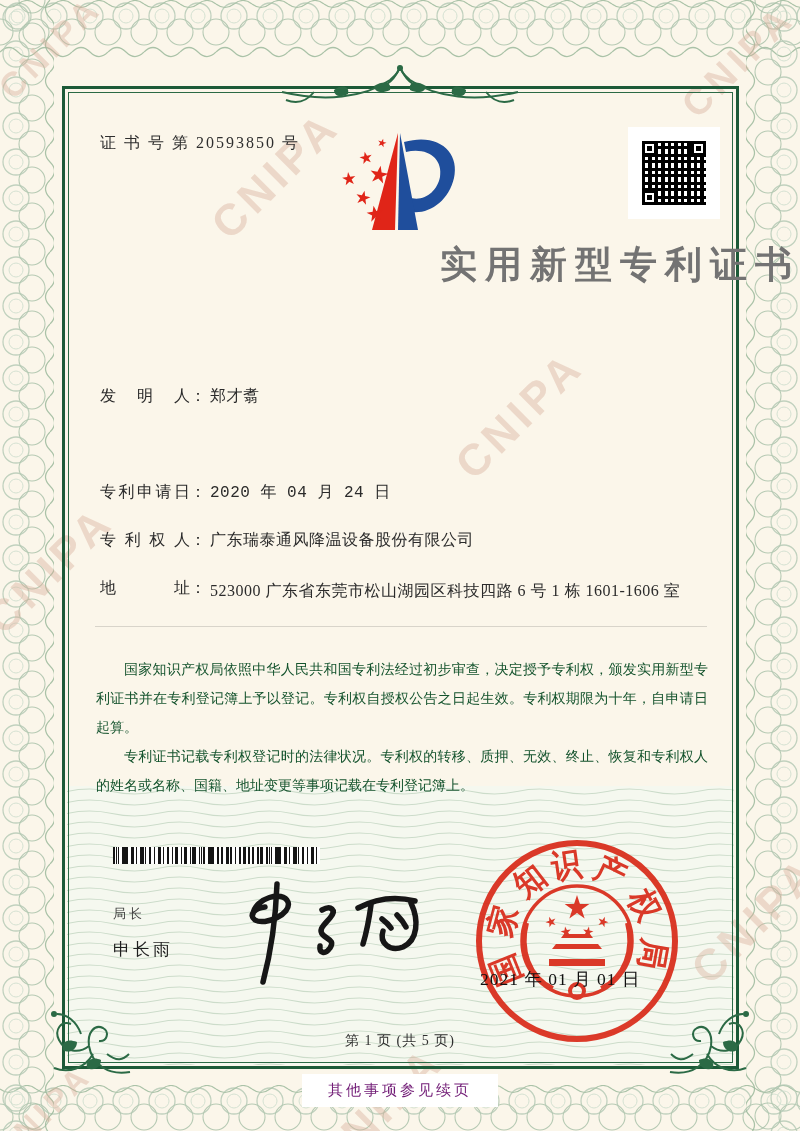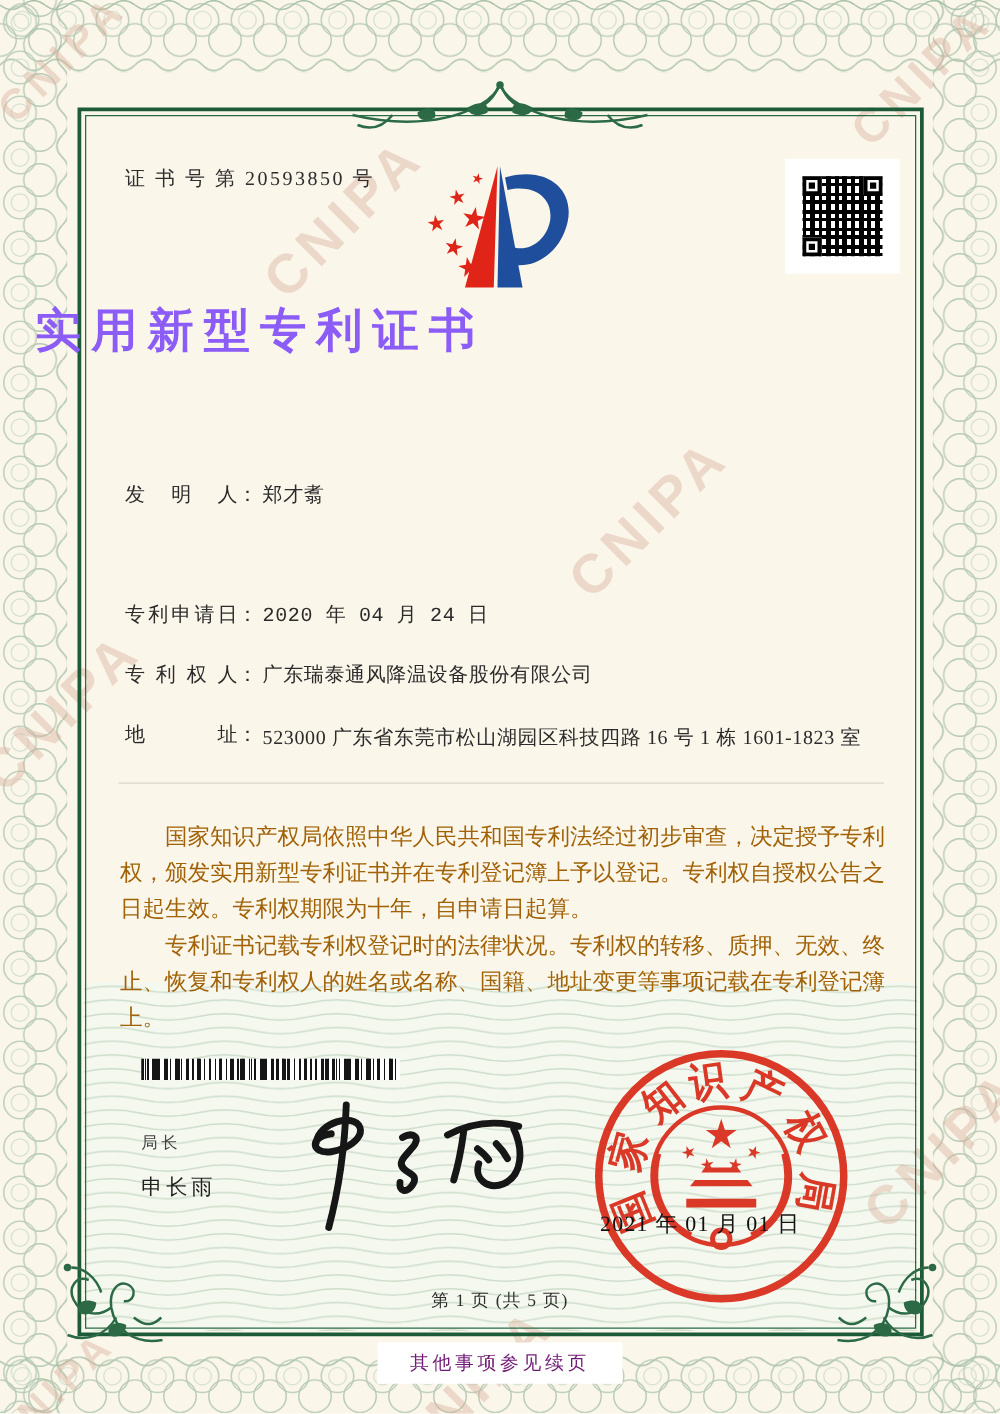--- a/index.html
+++ b/index.html
@@ -35,36 +35,36 @@
   .logo { position:absolute; left:338px; top:128px; z-index:6; }
   .qr-box { position:absolute; left:628px; top:127px; width:92px; height:92px; background:#fff; z-index:6; }
   .qr { position:absolute; left:14px; top:14px; width:64px; height:64px; background:#fff;
         background-image:
           repeating-linear-gradient(0deg,#000 0 3px,transparent 3px 6px,#000 6px 9px,transparent 9px 14px),
           repeating-linear-gradient(90deg,#000 0 3px,#fff 3px 6px,#000 6px 10px,#fff 10px 13px); }
   .finder { position:absolute; width:15px; height:15px; border:3px solid #000; background:#fff; }
   .finder::after { content:""; position:absolute; left:2px; top:2px; width:5px; height:5px; background:#000; }
   .f-tl { left:0; top:0; } .f-tr { right:0; top:0; } .f-bl { left:0; bottom:0; }
 
-  .title { position:absolute; left:0; top:240px; width:100%; text-align:left; z-index:6;
-           font-size:37px; font-weight:700; letter-spacing:8px; color:#8b5cf6;padding-left:28px; }
+  .title { position:absolute; left:0; top:240px; width:100%; text-align:right; z-index:6;
+           font-size:37px; font-weight:700; letter-spacing:8px; color:#737373; }
 
   .frow { position:absolute; left:100px; z-index:6; font-size:16px; color:#2b2b2b; white-space:nowrap; }
   .flabel { display:inline-block; width:90px; text-align:justify; text-align-last:justify;
             vertical-align:top; }
   .fcolon { display:inline-block; vertical-align:top; }
   .fvalue { display:inline-block; vertical-align:top; margin-left:4px; letter-spacing:.5px; }
   .fvalue.wrap { white-space:normal; width:486px; line-height:26px; }
   .grant2 { position:absolute; left:405px; top:0; }
 
   .divider { position:absolute; left:95px; top:626px; width:612px; height:1px;
              background:rgba(60,60,60,.18); z-index:6; }
 
   .paras { position:absolute; left:96px; top:655px; width:612px; z-index:6;
-           font-size:18px; line-height:29px; color:#a16207; text-align:justify; }
+           font-size:14px; line-height:29px; color:#14532d; text-align:justify; }
   .paras p { text-indent:2em; }
 
   .barcode { position:absolute; left:113px; top:847px; width:207px; height:17px; z-index:6;
              background-color:#fff;
              background-image:
                repeating-linear-gradient(90deg,#151515 0 2px,transparent 2px 5px,#151515 5px 6px,transparent 6px 9px),
                repeating-linear-gradient(90deg,transparent 0 3px,#151515 3px 4px,transparent 4px 11px,#151515 11px 14px,transparent 14px 17px); }
 
   .director-title { position:absolute; left:113px; top:905px; z-index:6; font-size:13px;
                     letter-spacing:3px; color:#404040;
@@ -231,21 +231,21 @@
   <div class="frow" style="top:386px;">
     <span class="flabel">发明人</span><span class="fcolon">：</span><span class="fvalue">郑才翥</span>
   </div>
   <div class="frow" style="top:482px;font-family:Liberation Mono, monospace;">
     <span class="flabel">专利申请日</span><span class="fcolon">：</span><span class="fvalue">2020 年 04 月 24 日</span>
   </div>
   <div class="frow" style="top:530px;">
     <span class="flabel">专利权人</span><span class="fcolon">：</span><span class="fvalue">广东瑞泰通风降温设备股份有限公司</span>
   </div>
   <div class="frow" style="top:578px;">
-    <span class="flabel">地址</span><span class="fcolon">：</span><span class="fvalue wrap">523000 广东省东莞市松山湖园区科技四路 16 号 1 栋 1601-1823 室</span>
+    <span class="flabel">地址</span><span class="fcolon">：</span><span class="fvalue wrap">523000 广东省东莞市松山湖园区科技四路 6 号 1 栋 1601-1606 室</span>
   </div>
 
   <div class="divider"></div>
 
 
   <div class="paras">
     <p>国家知识产权局依照中华人民共和国专利法经过初步审查，决定授予专利权，颁发实用新型专利证书并在专利登记簿上予以登记。专利权自授权公告之日起生效。专利权期限为十年，自申请日起算。</p>
     <p>专利证书记载专利权登记时的法律状况。专利权的转移、质押、无效、终止、恢复和专利权人的姓名或名称、国籍、地址变更等事项记载在专利登记簿上。</p>
   </div>
 

